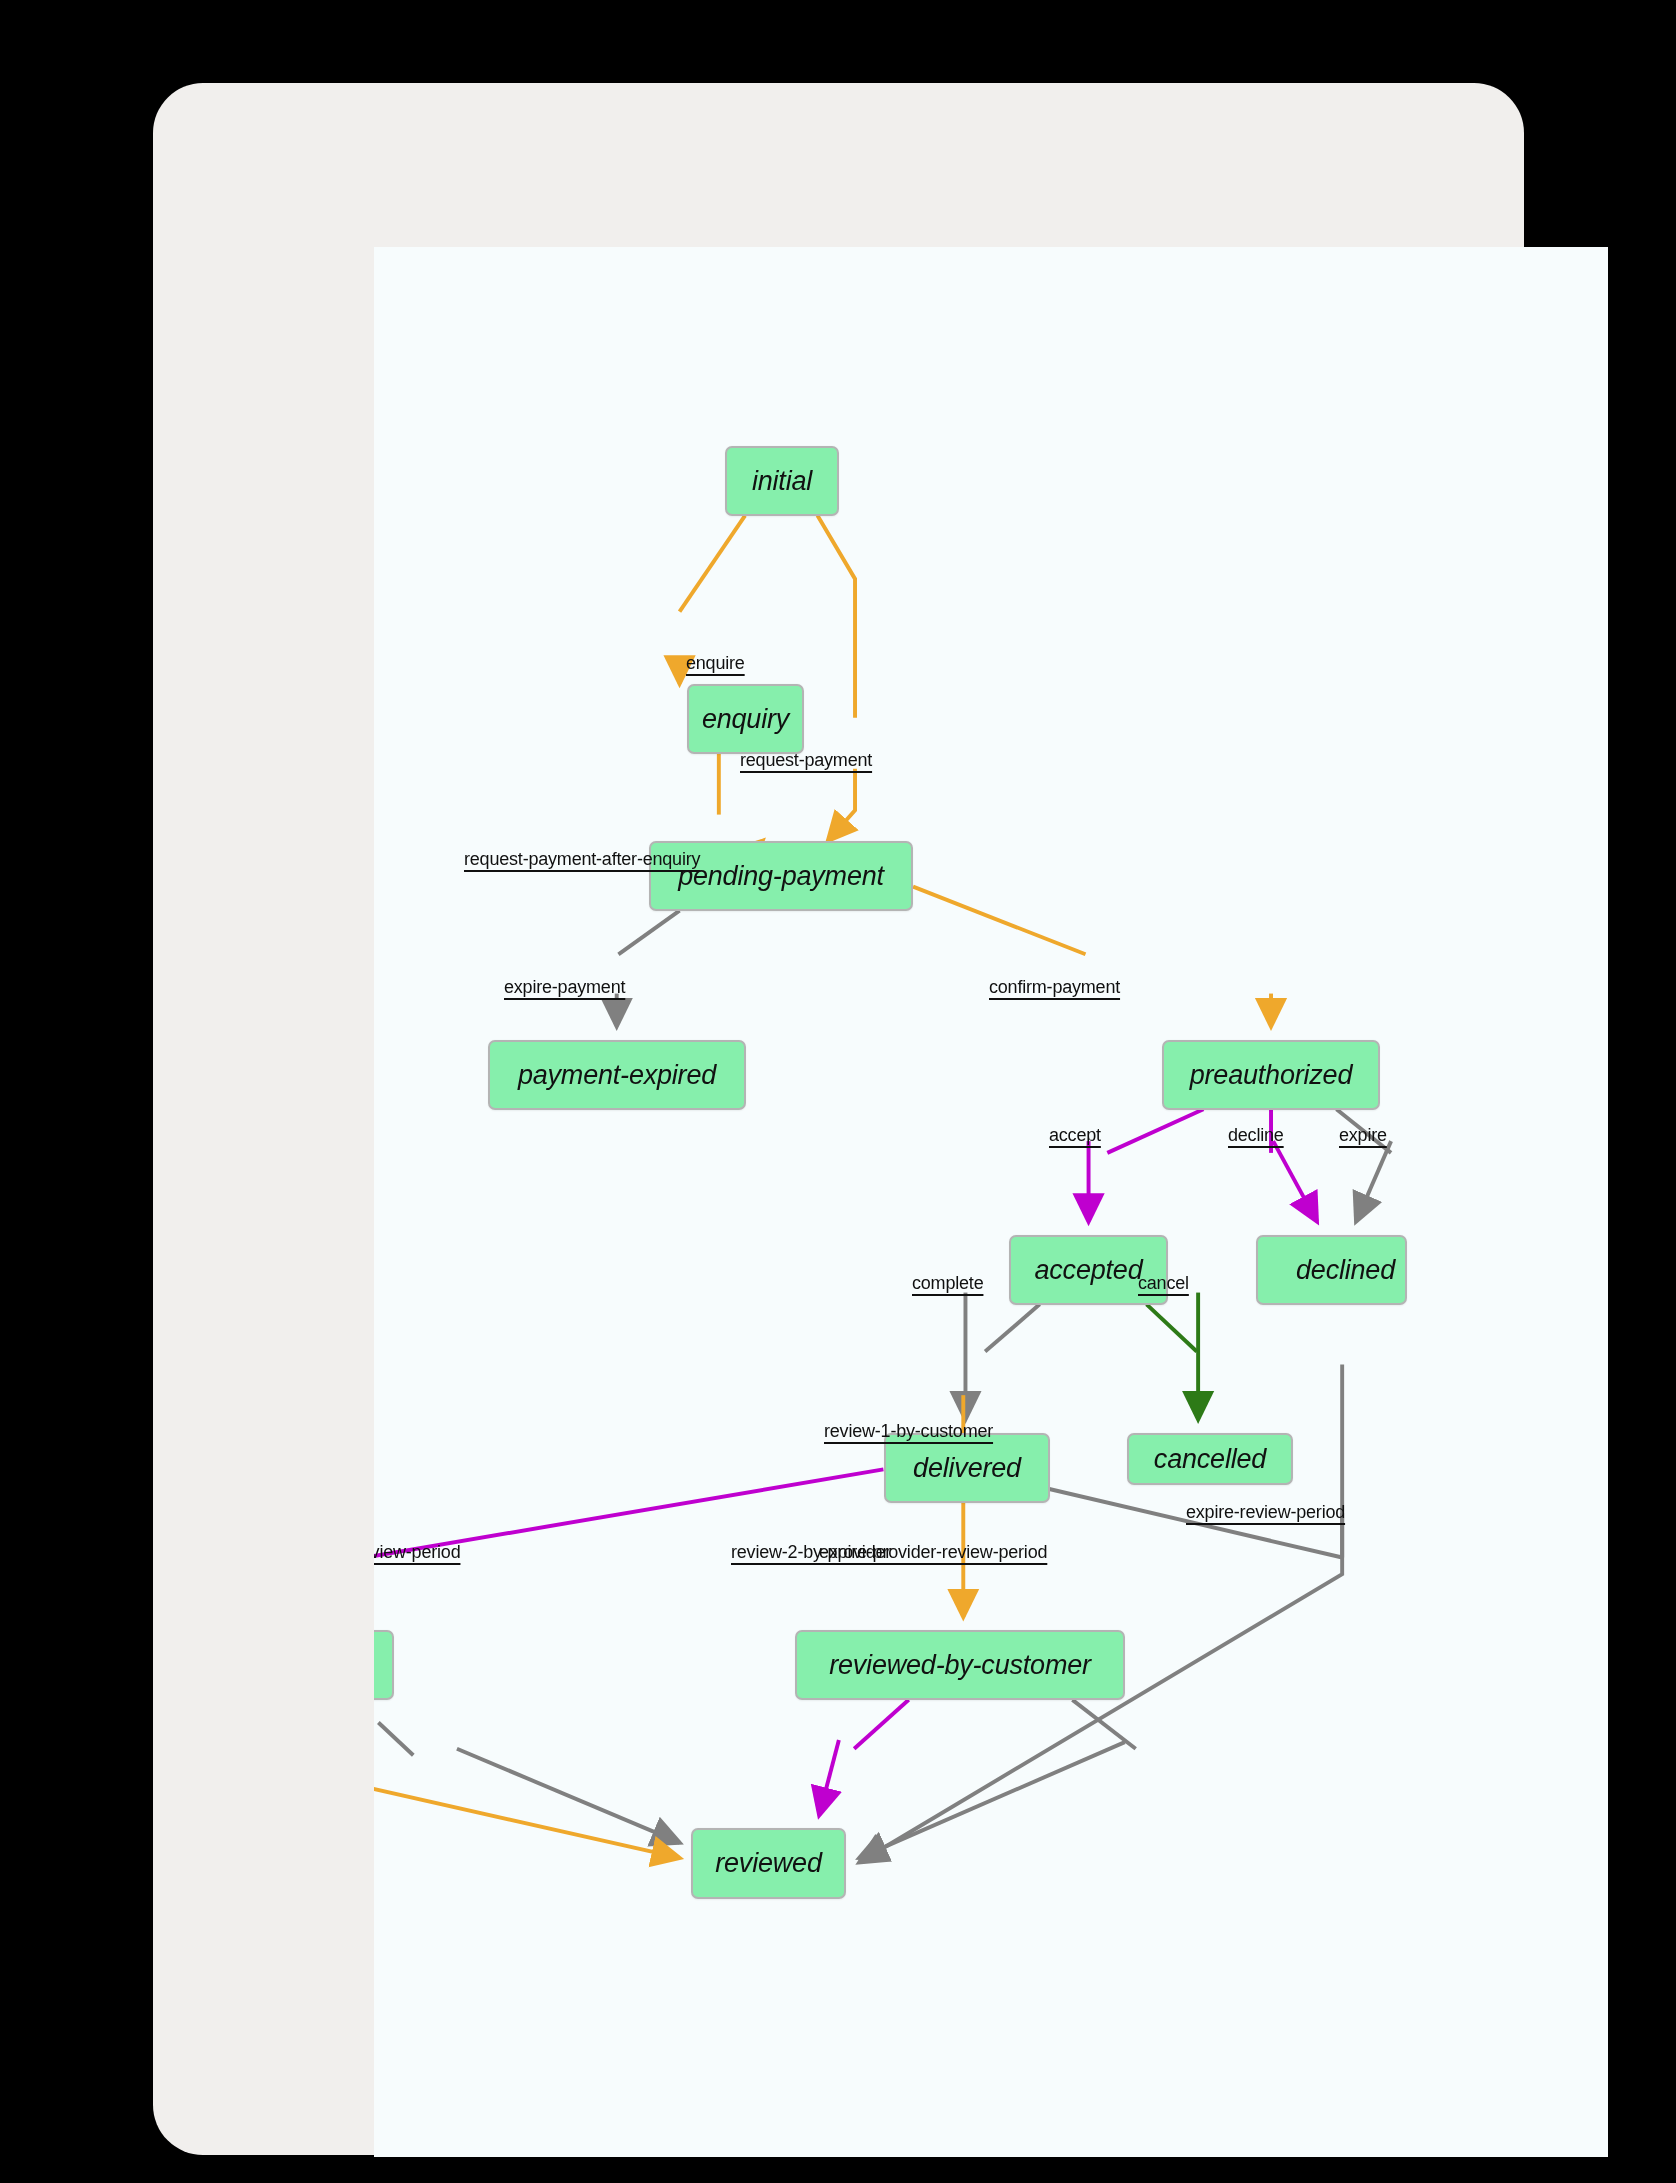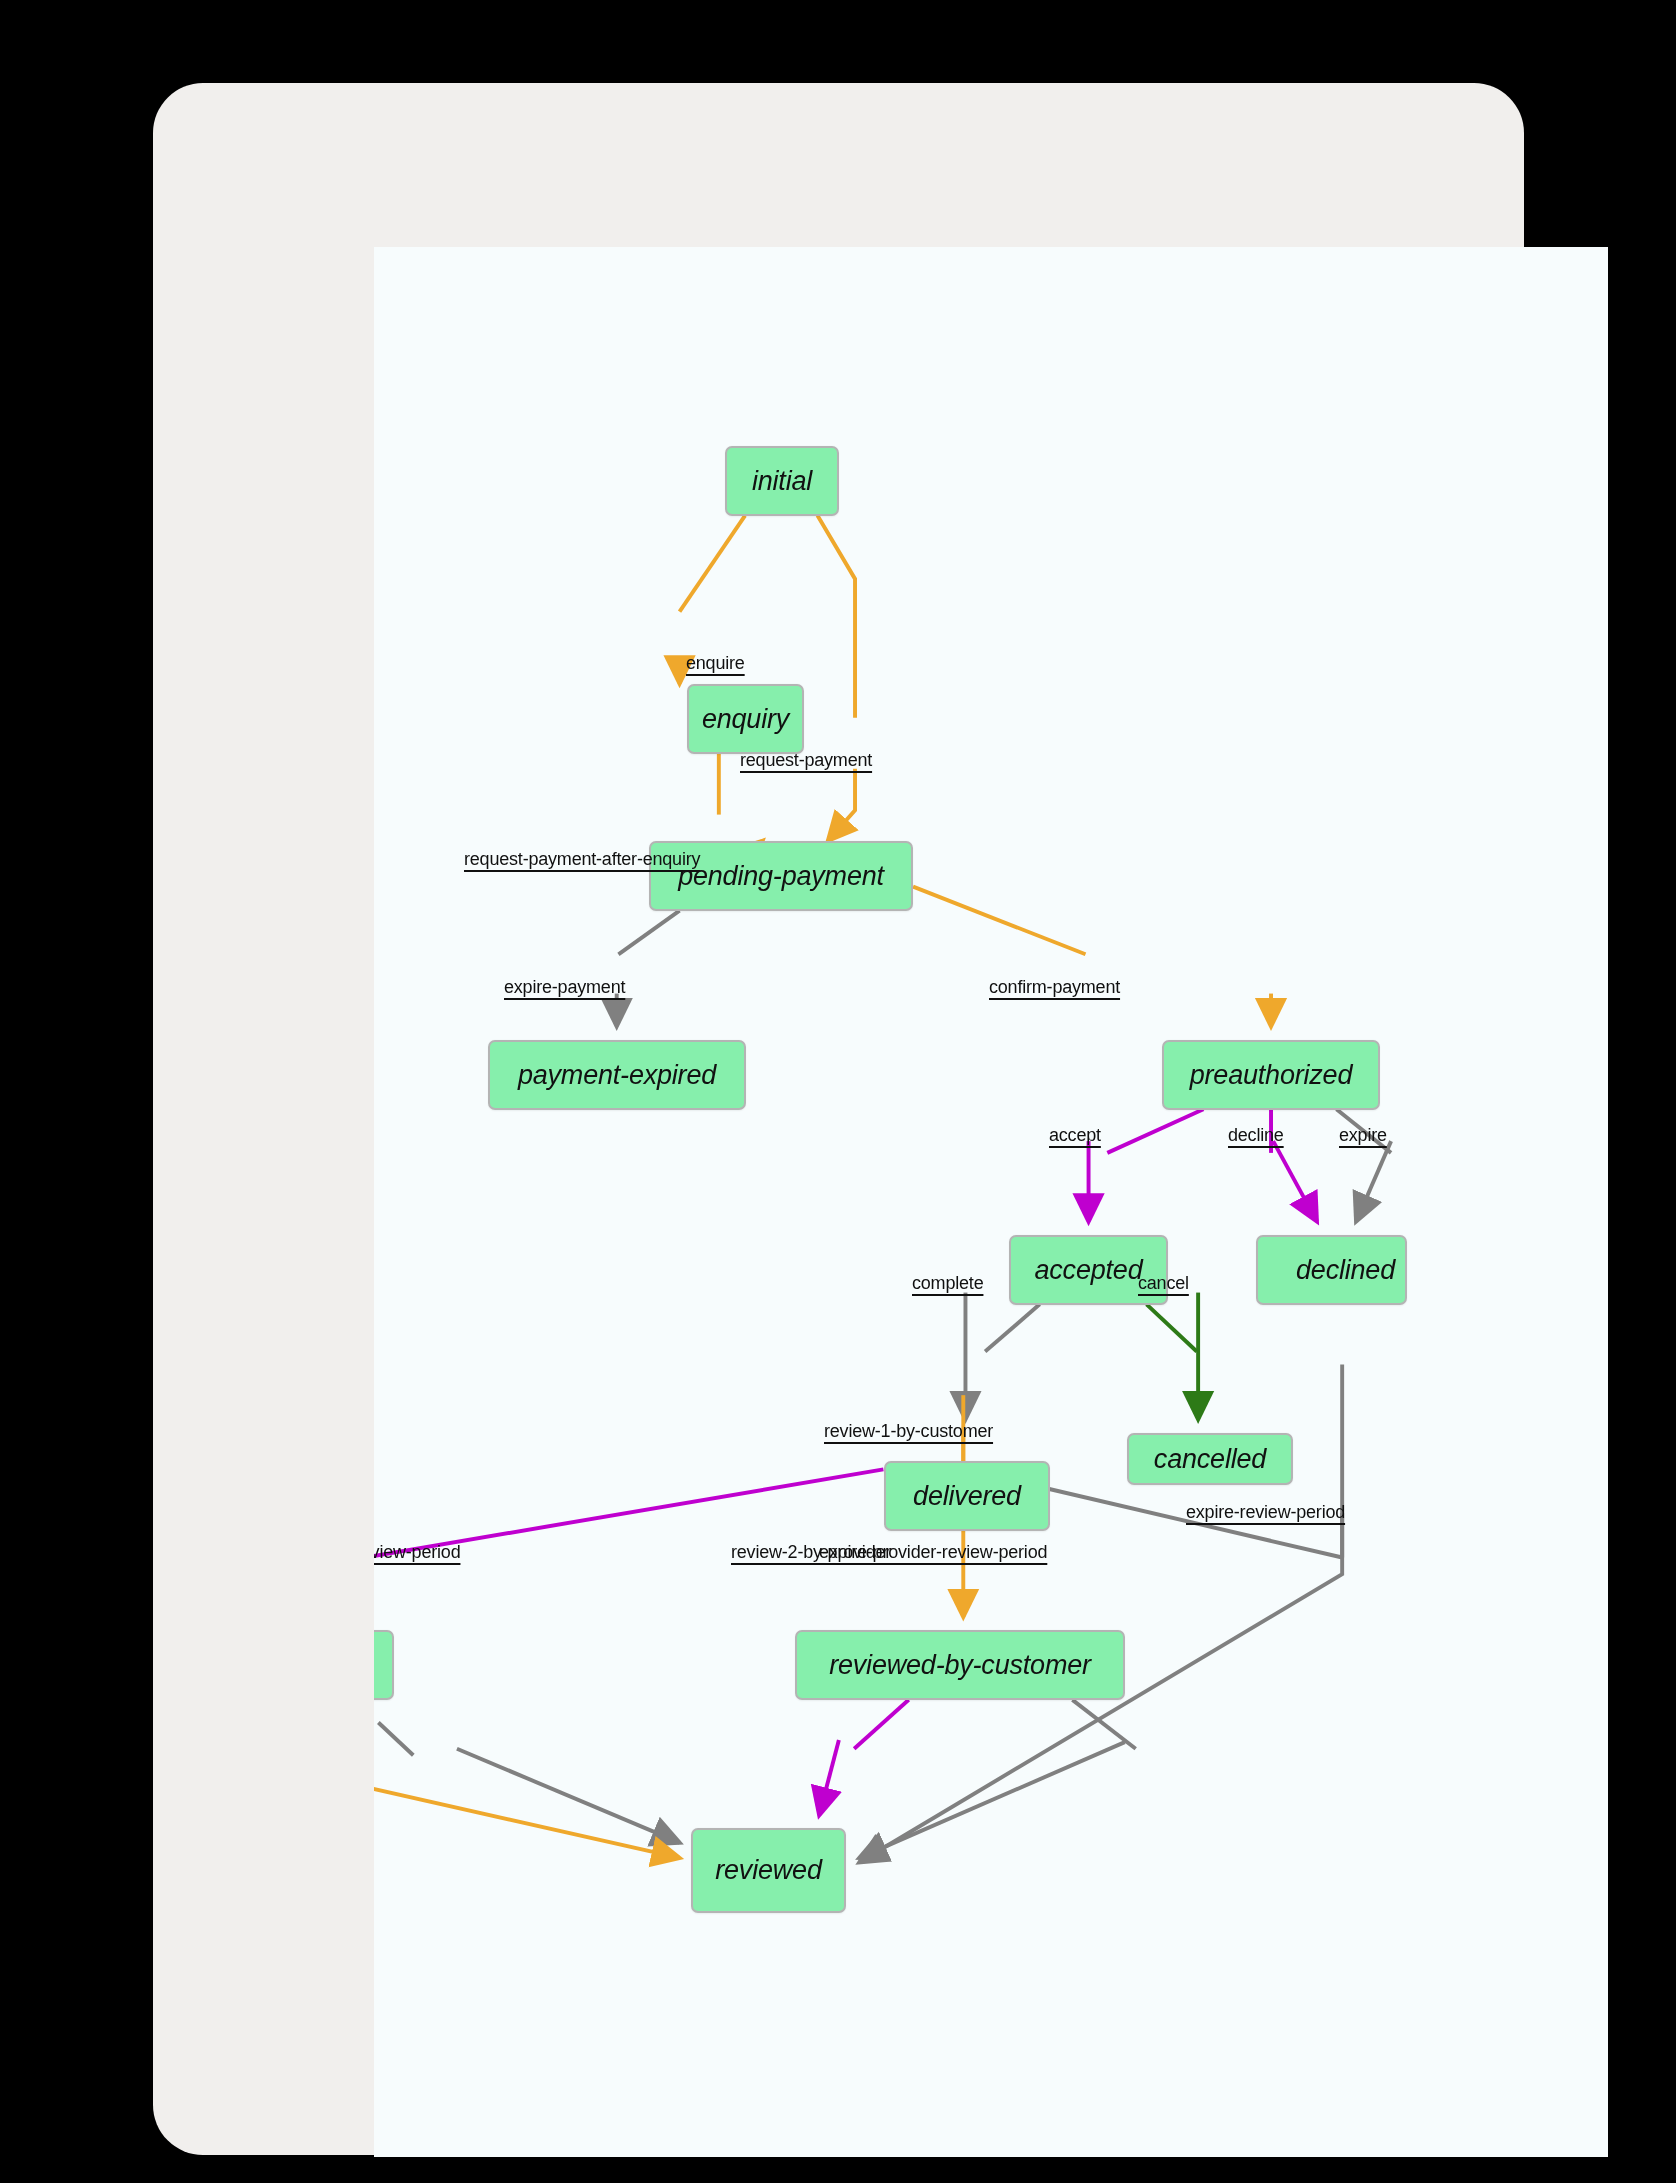--- a/index.html
+++ b/index.html
@@ -198,27 +198,27 @@
       <div class="state-node" style="left:114px; top:793px; width:258px; height:70px;">payment-expired</div>
 
       <div class="state-node" style="left:275px; top:594px; width:264px; height:70px;">pending-payment</div>
 
       <div class="state-node" style="left:788px; top:793px; width:218px; height:70px;">preauthorized</div>
 
       <div class="state-node" style="left:635px; top:988px; width:159px; height:70px;">accepted</div>
 
       <div class="state-node" style="left:882px; top:988px; width:151px; height:70px;padding-left:28px;">declined</div>
 
-      <div class="state-node" style="left:510px; top:1186px; width:166px; height:70px;margin-top:28px;">delivered</div>
+      <div class="state-node" style="left:510px; top:1186px; width:166px; height:70px;">delivered</div>
 
       <div class="state-node" style="left:753px; top:1186px; width:166px; height:52px;">cancelled</div>
 
       <div class="state-node" style="left:421px; top:1383px; width:330px; height:70px;">reviewed-by-customer</div>
 
-      <div class="state-node" style="left:317px; top:1581px; width:155px; height:85px;">reviewed</div>
+      <div class="state-node" style="left:317px; top:1581px; width:155px; height:71px;">reviewed</div>
 
       <div class="state-node" style="left:-52px; top:1383px; width:72px; height:70px;"></div>
 
       <div class="edge-label" style="left:312px; top:406px;">enquire</div>
 
       <div class="edge-label" style="left:366px; top:503px;">request-payment</div>
 
       <div class="edge-label" style="left:90px; top:602px;">request-payment-after-enquiry</div>
 
       <div class="edge-label" style="left:130px; top:730px;">expire-payment</div>

